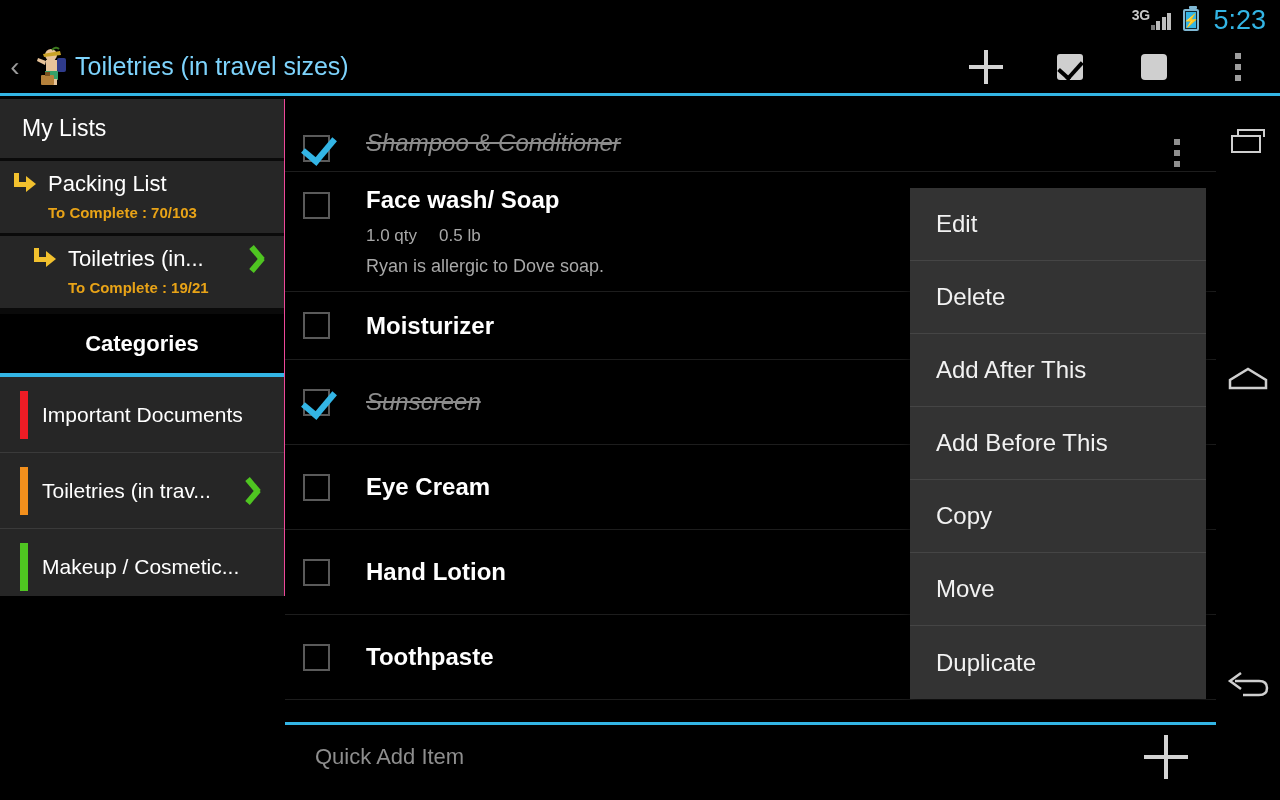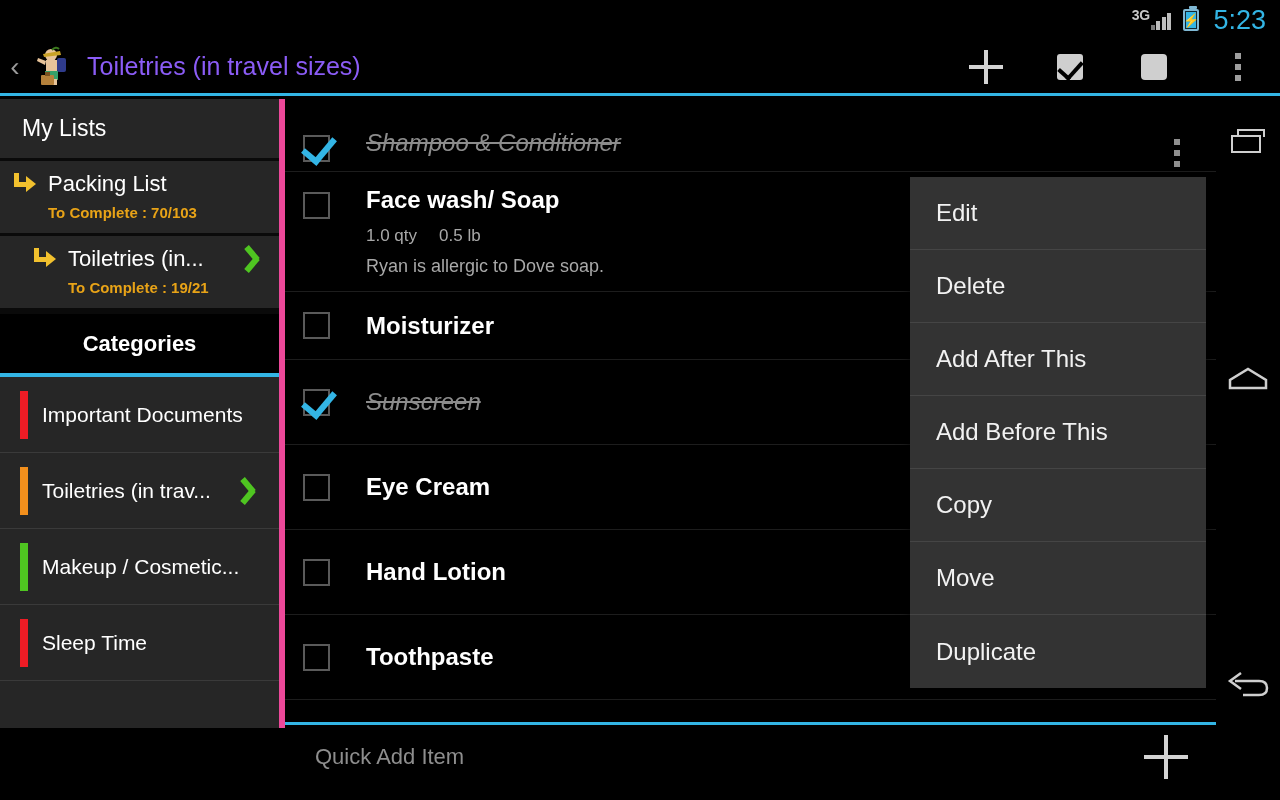--- a/index.html
+++ b/index.html
@@ -36,38 +36,38 @@
 
   
   .actionbar {
     position: absolute; top: 40px; left: 0; width: 1280px; height: 56px;
     background: #000; display: flex; align-items: center;
     border-bottom: 3px solid #33b5e5;
   }
   .ab-back { width: 22px; text-align: center; color: #9a9a9a; font-size: 28px;
              line-height: 1; margin-left: 4px; }
   .ab-icon { width: 44px; height: 44px; margin-left: 2px; position: relative; }
-  .ab-title { color: #8b5cf6; font-size: 25px; margin-left: 15px; white-space: nowrap; }
+  .ab-title { color: #7dd3fc; font-size: 25px; margin-left: 3px; white-space: nowrap; }
   .ab-actions { margin-left: auto; display: flex; align-items: center; height: 56px; }
   .ab-btn { width: 84px; height: 56px; display: flex; align-items: center; justify-content: center; }
   .plus-ico { position: relative; width: 34px; height: 34px; }
   .plus-ico:before, .plus-ico:after { content:""; position:absolute; background:#d4d4d4; }
   .plus-ico:before { left: 0; top: 15px; width: 34px; height: 4px; }
   .plus-ico:after { top: 0; left: 15px; width: 4px; height: 34px; }
   .chk-ico { width: 26px; height: 26px; background:#cfcfcf; border-radius:3px; position:relative; }
   .chk-ico:after { content:""; position:absolute; left:6px; top:2px; width:11px; height:19px;
                    border:solid #000; border-width: 0 4px 4px 0; transform: rotate(42deg); }
   .sq-ico { width: 26px; height: 26px; background:#cfcfcf; border-radius:4px; }
   .dots-ico { display:flex; flex-direction:column; gap:5px; }
   .dots-ico i { display:block; width:6px; height:6px; background:#9e9e9e; }
 
   
   .drawer {
-    position: absolute; top: 99px; left: 0; width: 285px; height: 629px;
-    background: #262626; border-right: 6px solid #ec4899; overflow: hidden;
+    position: absolute; top: 99px; left: 0; width: 285px; height: 497px;
+    background: #262626; border-right: 1px solid #ec4899; overflow: hidden;
   }
   .dr-head { height: 62px; display:flex; align-items:center; padding-left: 22px;
              color:#fff; font-size: 23px; border-bottom: 3px solid #0a0a0a; }
   .list-row { padding: 10px 12px 12px 12px; border-bottom: 3px solid #0a0a0a; position: relative; }
   .list-row.sub { padding-left: 32px; }
   .lr-top { display: flex; align-items: center; }
   .arrow-ico { width: 26px; height: 22px; position: relative; flex: 0 0 26px; margin-right: 10px; }
   .arrow-ico:before { content:""; position:absolute; left:2px; top:0; width:5px; height:14px; background:#f2c12e; }
   .arrow-ico:after  { content:""; position:absolute; left:2px; top:9px; width:14px; height:5px; background:#f2c12e; }
   .arrow-head { position:absolute; right:2px; top:3px; width:0; height:0;
@@ -115,21 +115,21 @@
   
   .quickadd { position:absolute; left:285px; top: 725px; width: 931px; height: 64px;
               background:#000; display:flex; align-items:center; }
   .qa-input { color:#8e8e8e; font-size: 22px; margin-left: 30px; }
   .qa-plus { margin-left:auto; margin-right: 28px; position:relative; width:44px; height:44px; }
   .qa-plus:before, .qa-plus:after { content:""; position:absolute; background:#d4d4d4; }
   .qa-plus:before { left:0; top:20px; width:44px; height:4px; }
   .qa-plus:after { top:0; left:20px; width:4px; height:44px; }
 
   
-  .ctx { position:absolute; left: 910px; top: 177px; width: 296px;
+  .ctx { position:absolute; left: 910px; top: 188px; width: 296px;
          background:#333333; box-shadow: 0 2px 10px rgba(0,0,0,.8); z-index: 20; }
   .ctx-item { height: 73px; display:flex; align-items:center; padding-left: 26px;
               color:#f2f2f2; font-size: 24px; border-bottom: 1px solid #454545; }
   .ctx-item:last-child { border-bottom: none; }
 
   
   .navbar { position:absolute; right:0; top: 99px; width: 64px; height: 701px; background:#000; }
   .nav-btn { position:absolute; left:0; width:64px; height:64px; display:flex;
              align-items:center; justify-content:center; }
   .nav-recents { top: 10px; }

